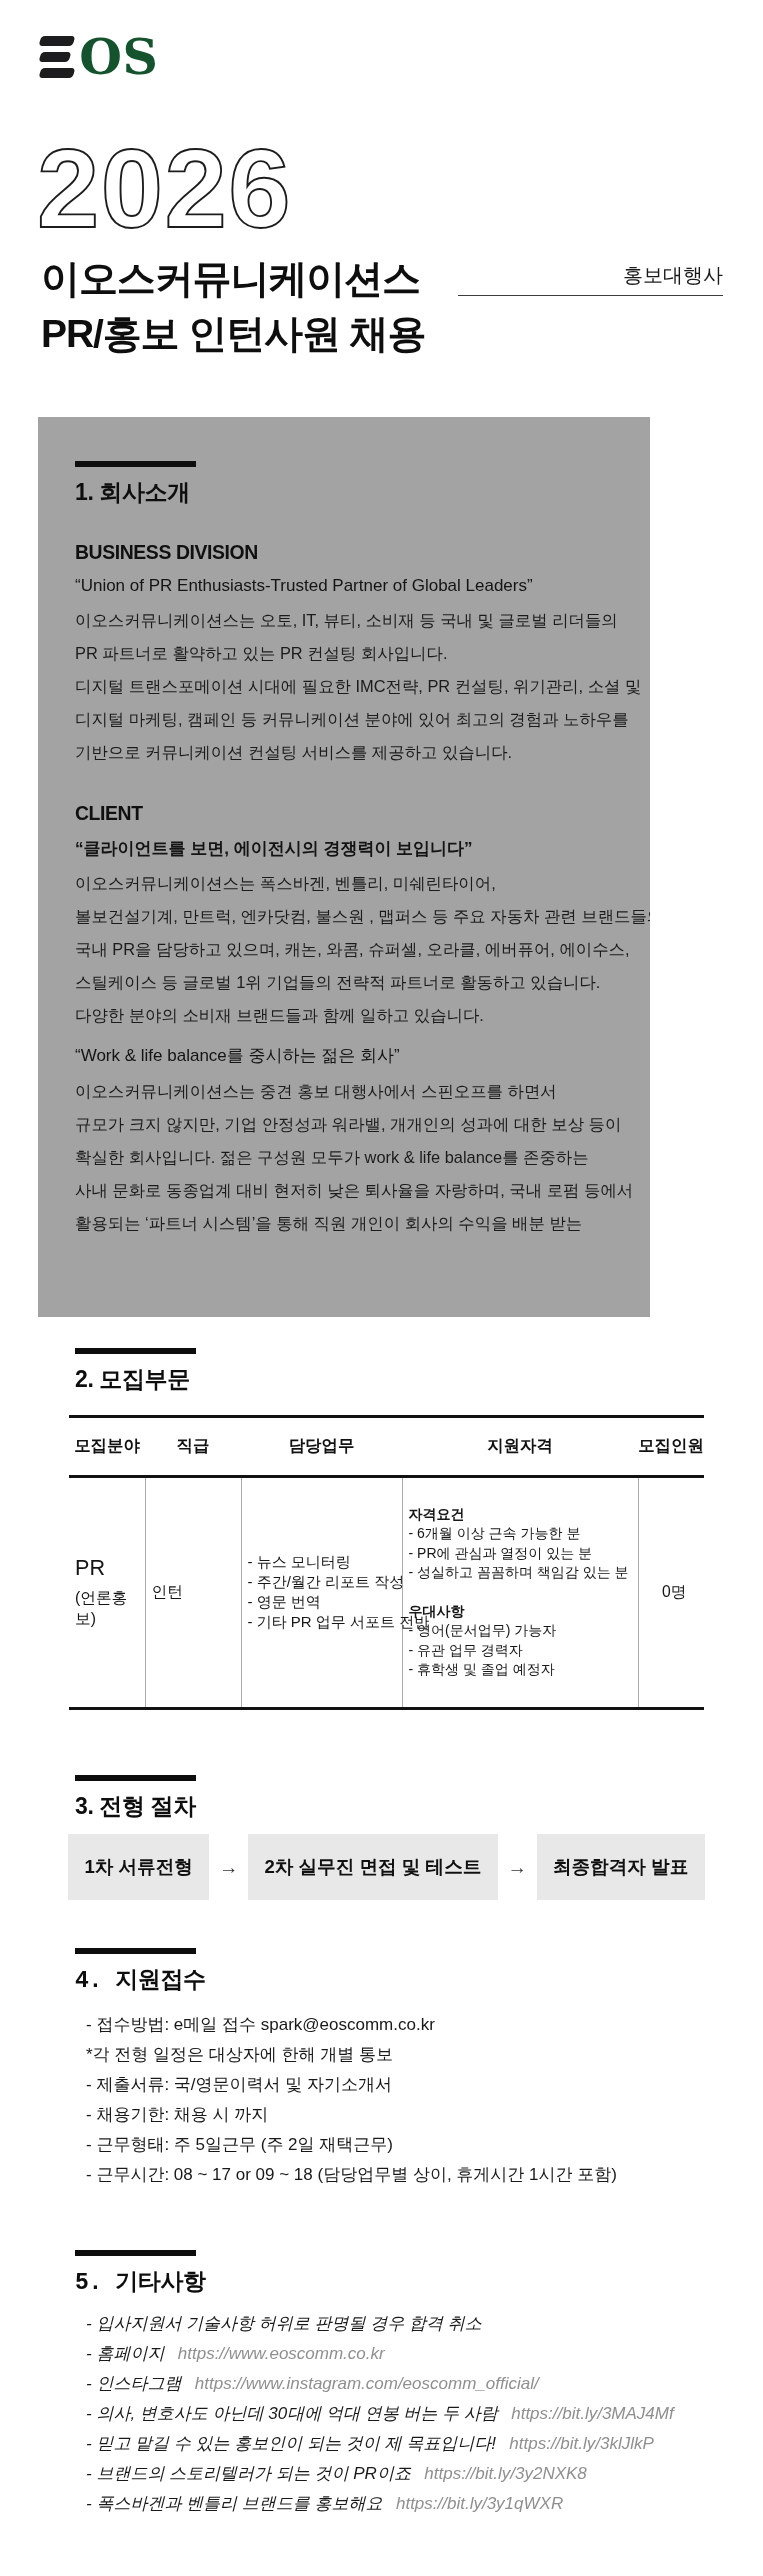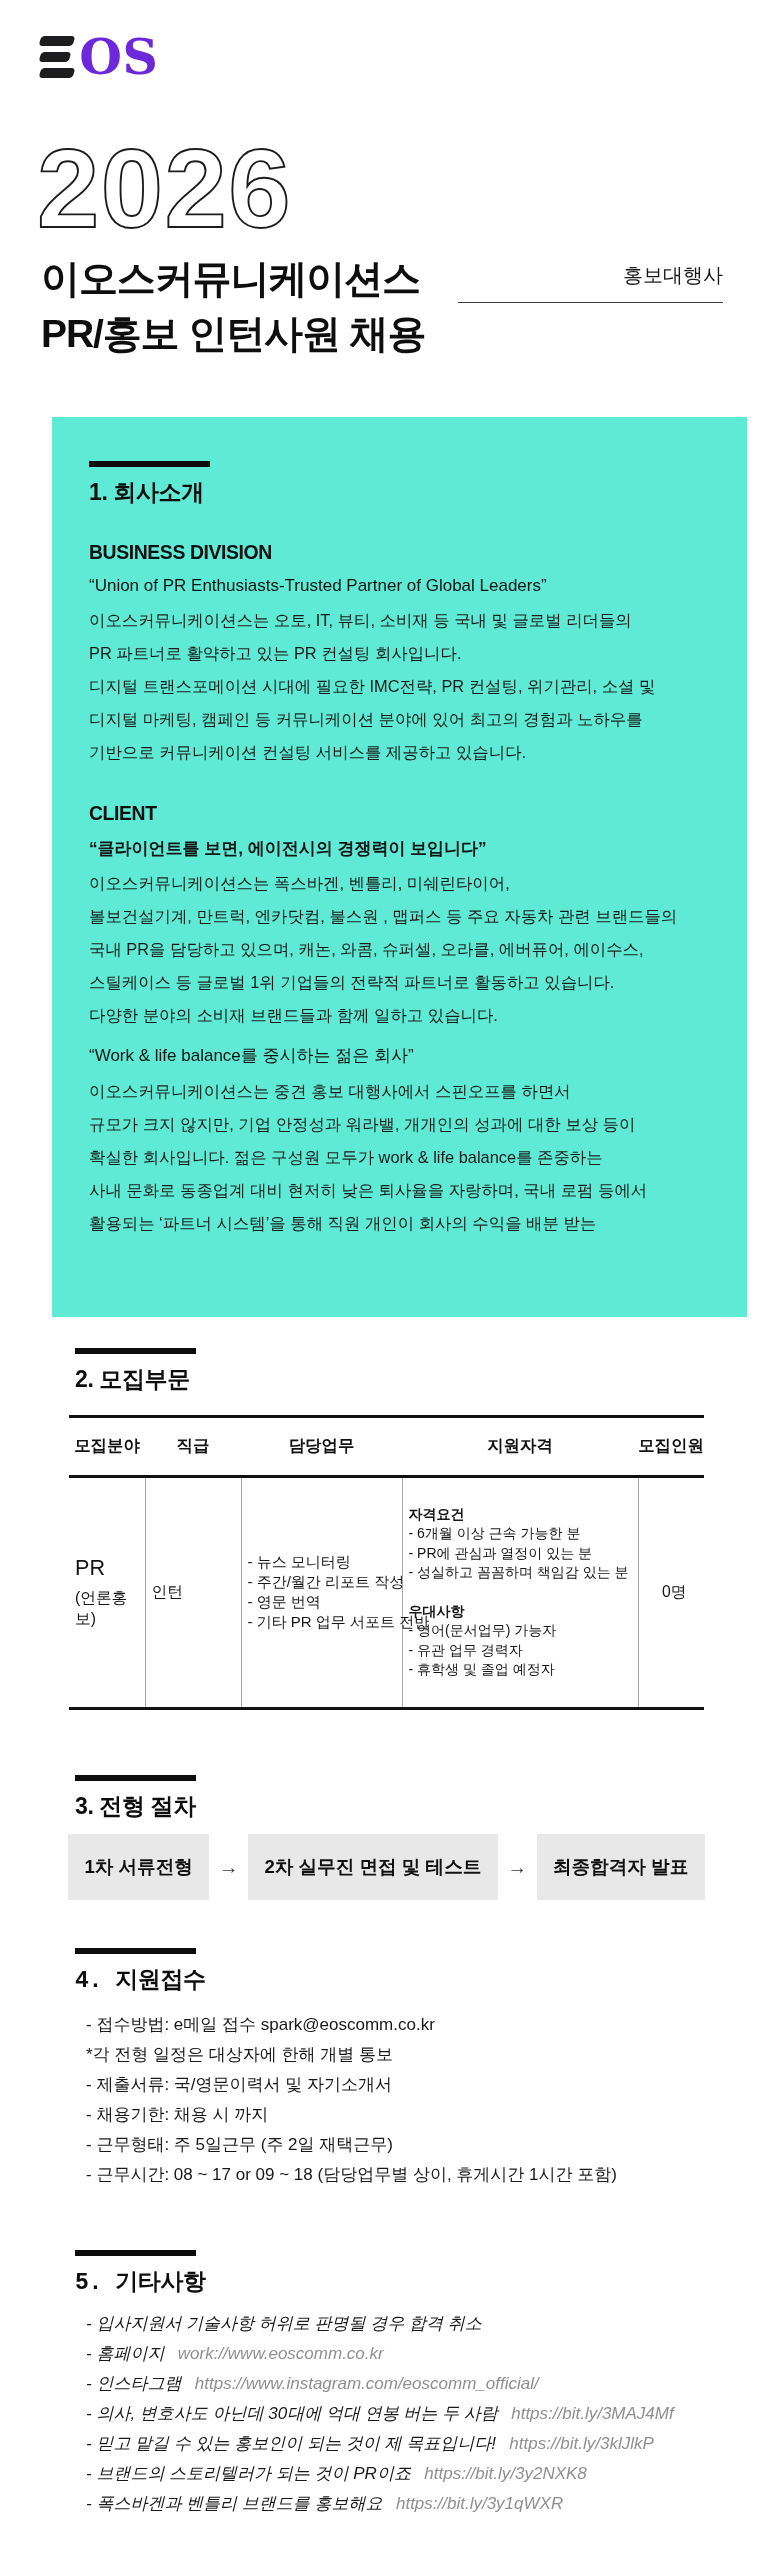--- a/index.html
+++ b/index.html
@@ -5,34 +5,34 @@
   html,body{margin:0;padding:0;background:#ffffff;}
   body{width:763px;font-family:"Liberation Sans",sans-serif;color:#161616;}
   .page{position:relative;width:763px;height:2576px;background:#fff;overflow:hidden;}
 
   
   .logo{position:absolute;top:36px;left:40px;display:flex;align-items:center;}
   .logo-bars{display:flex;flex-direction:column;justify-content:space-between;height:42px;margin-right:5.2px;}
   .logo-bars .bar{height:9.7px;background:#1d1d1f;border-radius:3.7px;transform:skewX(-16deg);}
   .logo-bars .b1,.logo-bars .b3{width:34px;}
   .logo-bars .b2{width:30px;}
-  .logo-os{font-family:"DejaVu Serif",serif;font-weight:700;font-size:49px;line-height:42px;color:#6d28d9;letter-spacing:0.7px;}
+  .logo-os{font-family:"DejaVu Serif",serif;font-weight:700;font-size:49px;line-height:42px;color:#14532d;letter-spacing:0.7px;}
 
   
   .year{position:absolute;top:133px;left:37px;font-size:112px;line-height:1;font-weight:700;color:#ffffff;-webkit-text-stroke:1.9px #1c1c1c;letter-spacing:1.5px;}
   .hero{position:absolute;top:246px;left:41px;width:682px;}
   .hero h1{margin:0;padding-top:4.5px;font-size:39px;line-height:55px;font-weight:800;letter-spacing:-1.1px;color:#0e0e0e;white-space:nowrap;}
-  .agency{position:absolute;top:16.4px;right:0;width:265px;text-align:right;font-size:20px;font-weight:500;color:#1a1a1a;border-bottom:1.5px solid #3c3c3c;padding-bottom:13px;}
+  .agency{position:absolute;top:16.4px;right:0;width:265px;text-align:right;font-size:20px;font-weight:500;color:#1a1a1a;border-bottom:1.5px solid #3c3c3c;padding-bottom:6px;}
 
   
   .sec-bar{width:121px;height:6px;background:#0d0d0d;}
   .sec-title{margin:10.4px 0 0 0;font-size:23px;font-weight:800;letter-spacing:-0.4px;color:#0e0e0e;}
 
   
-  .panel{position:absolute;top:417px;left:52px;width:695px;height:900px;background:#5eead4;box-sizing:border-box;padding:44px 15px 0 37px;overflow:hidden;}
+  .panel{position:absolute;top:417px;left:38px;width:612px;height:900px;background:#a3a3a3;box-sizing:border-box;padding:44px 15px 0 37px;overflow:hidden;}
   .panel .sub{margin:33px 0 0 0;font-size:19.4px;font-weight:800;color:#101010;letter-spacing:-0.4px;}
   .panel .quote{margin:12px 0 0 0;font-size:17px;color:#141414;white-space:nowrap;}
   .panel .quote.bold{font-weight:800;}
   .panel .body p{margin:0;font-size:16.4px;line-height:33px;color:#1b1b1b;white-space:nowrap;}
   .panel .body{margin-top:7.5px;}
 
   
   .sec2{position:absolute;top:1348px;left:38px;width:695px;}
   .sec2 .sec-head{margin-left:37px;}
   table.recruit{border-collapse:collapse;margin:19.4px 0 0 31px;width:635px;table-layout:fixed;border-top:3.7px solid #111;border-bottom:3.7px solid #111;}
@@ -216,21 +216,21 @@
 
   <div class="sec5">
     <div class="sec-head">
       <div class="sec-bar"></div>
       <h2 class="sec-title">5. 기타사항</h2>
     </div>
     <div class="link-list">
 
         <p><span>- 입사지원서 기술사항 허위로 판명될 경우 합격 취소</span><a href="#"></a></p>
 
-        <p><span>- 홈페이지</span><a href="#">work://www.eoscomm.co.kr</a></p>
+        <p><span>- 홈페이지</span><a href="#">https://www.eoscomm.co.kr</a></p>
 
         <p><span>- 인스타그램</span><a href="#">https://www.instagram.com/eoscomm_official/</a></p>
 
         <p><span>- 의사, 변호사도 아닌데 30대에 억대 연봉 버는 두 사람</span><a href="#">https://bit.ly/3MAJ4Mf</a></p>
 
         <p><span>- 믿고 맡길 수 있는 홍보인이 되는 것이 제 목표입니다!</span><a href="#">https://bit.ly/3klJlkP</a></p>
 
         <p><span>- 브랜드의 스토리텔러가 되는 것이 PR이죠</span><a href="#">https://bit.ly/3y2NXK8</a></p>
 
         <p><span>- 폭스바겐과 벤틀리 브랜드를 홍보해요</span><a href="#">https://bit.ly/3y1qWXR</a></p>

